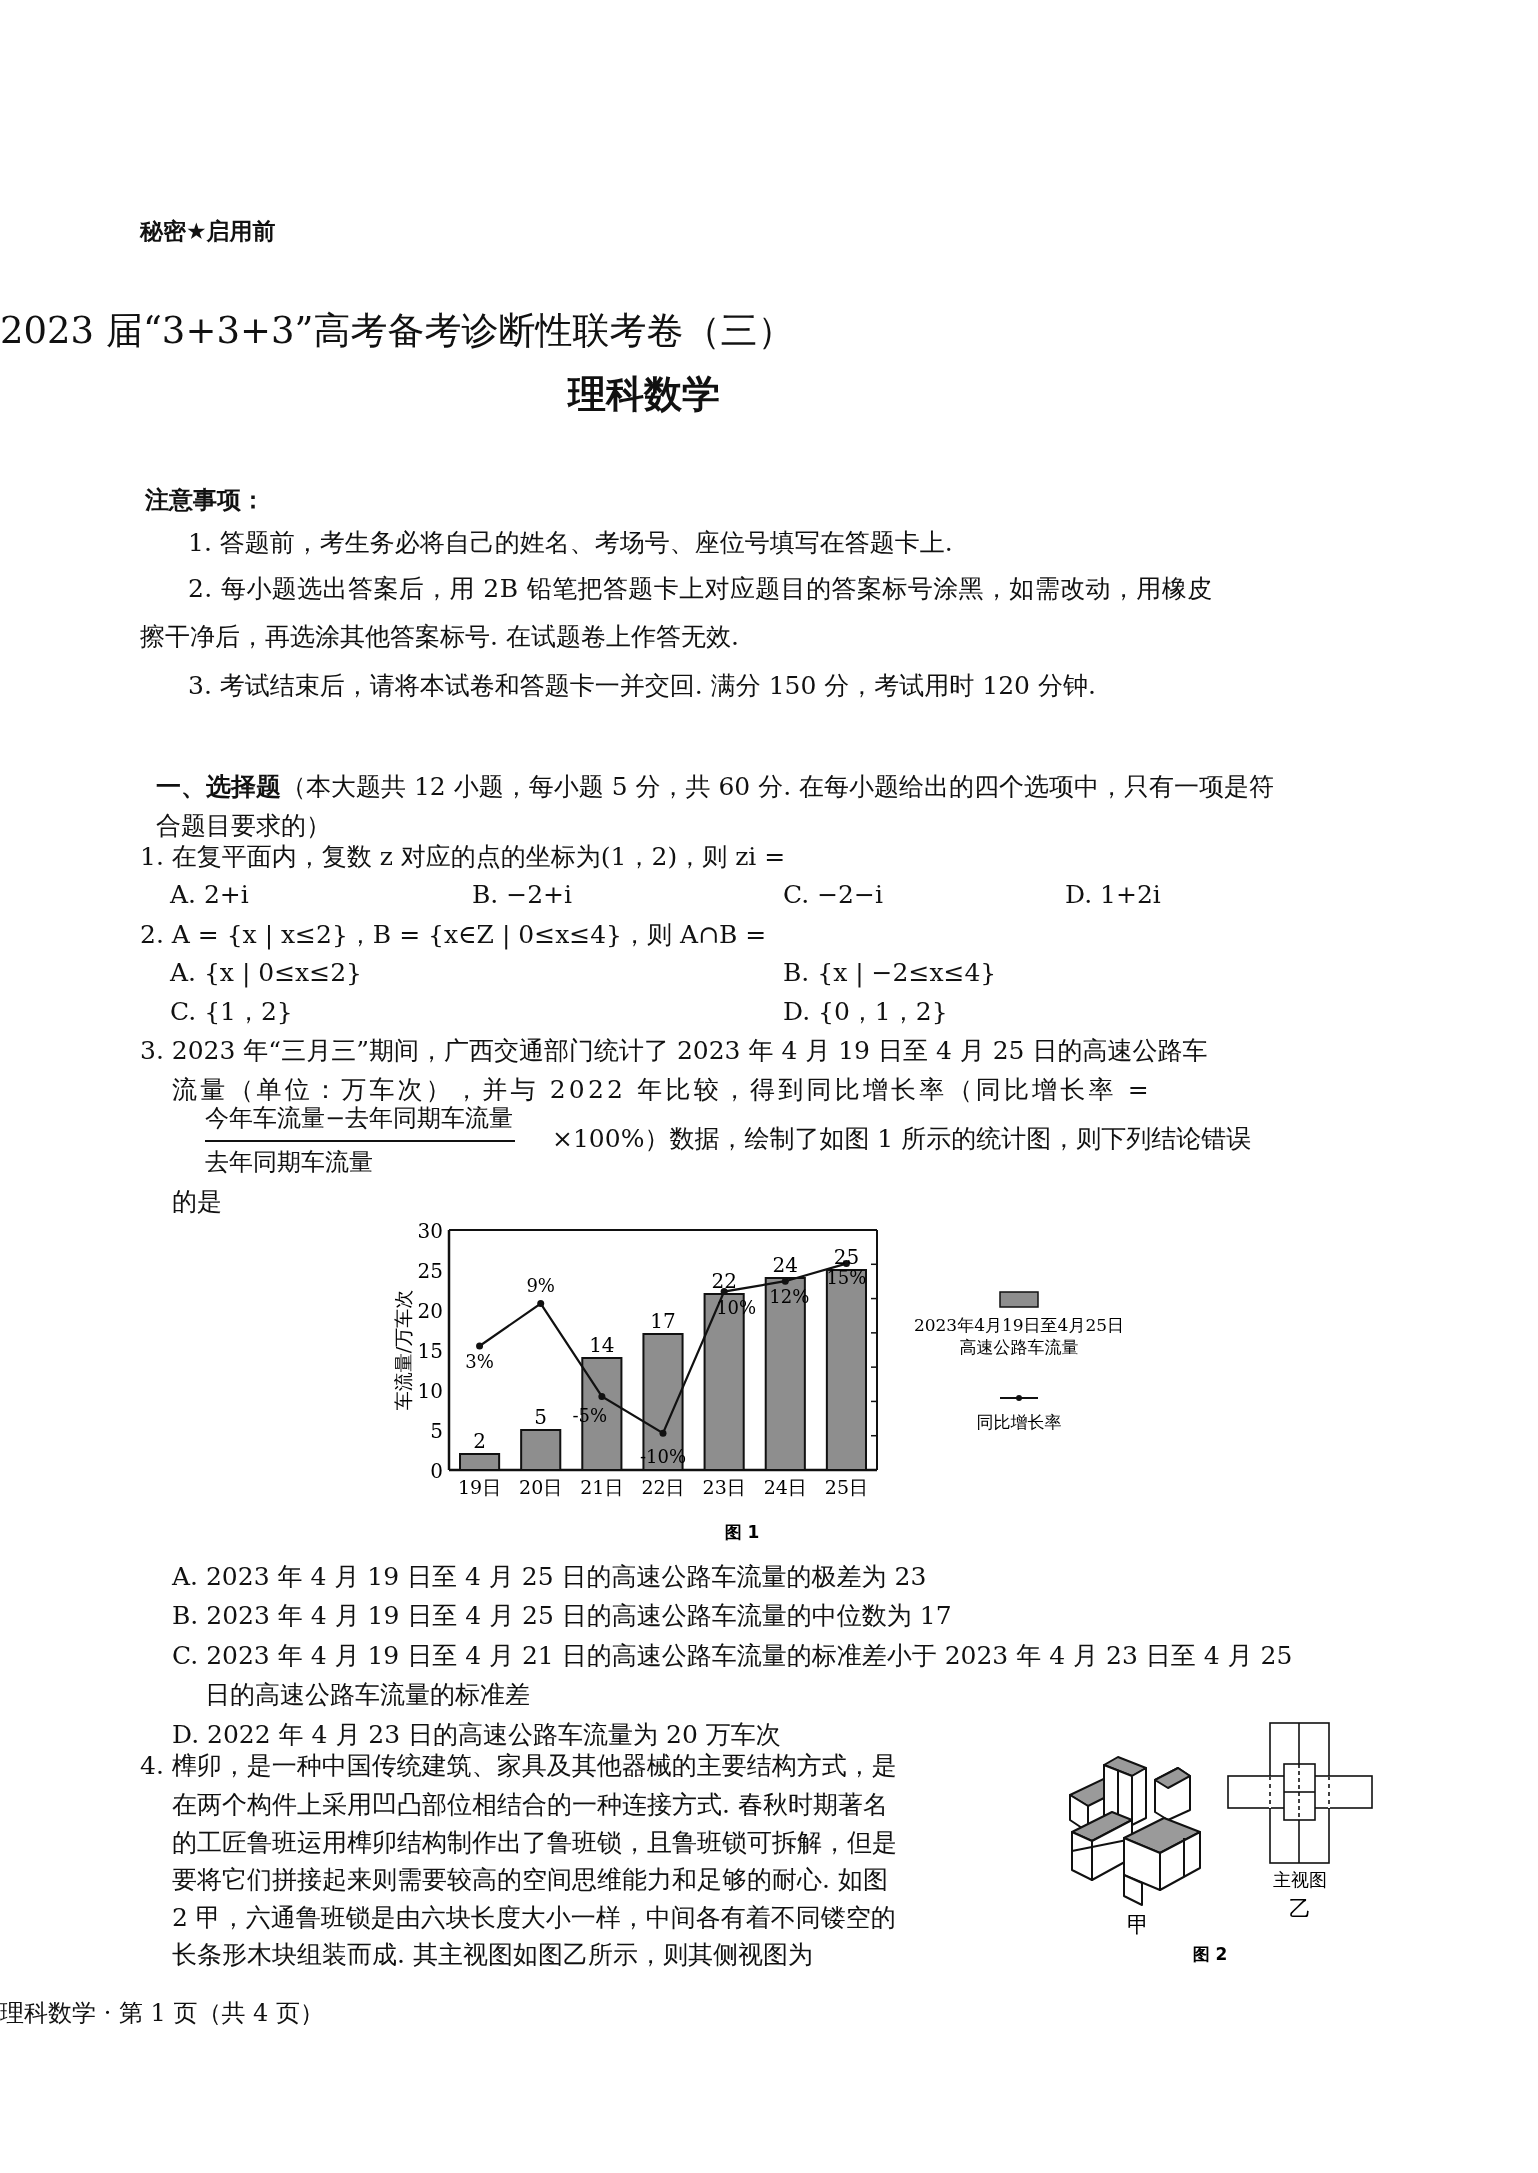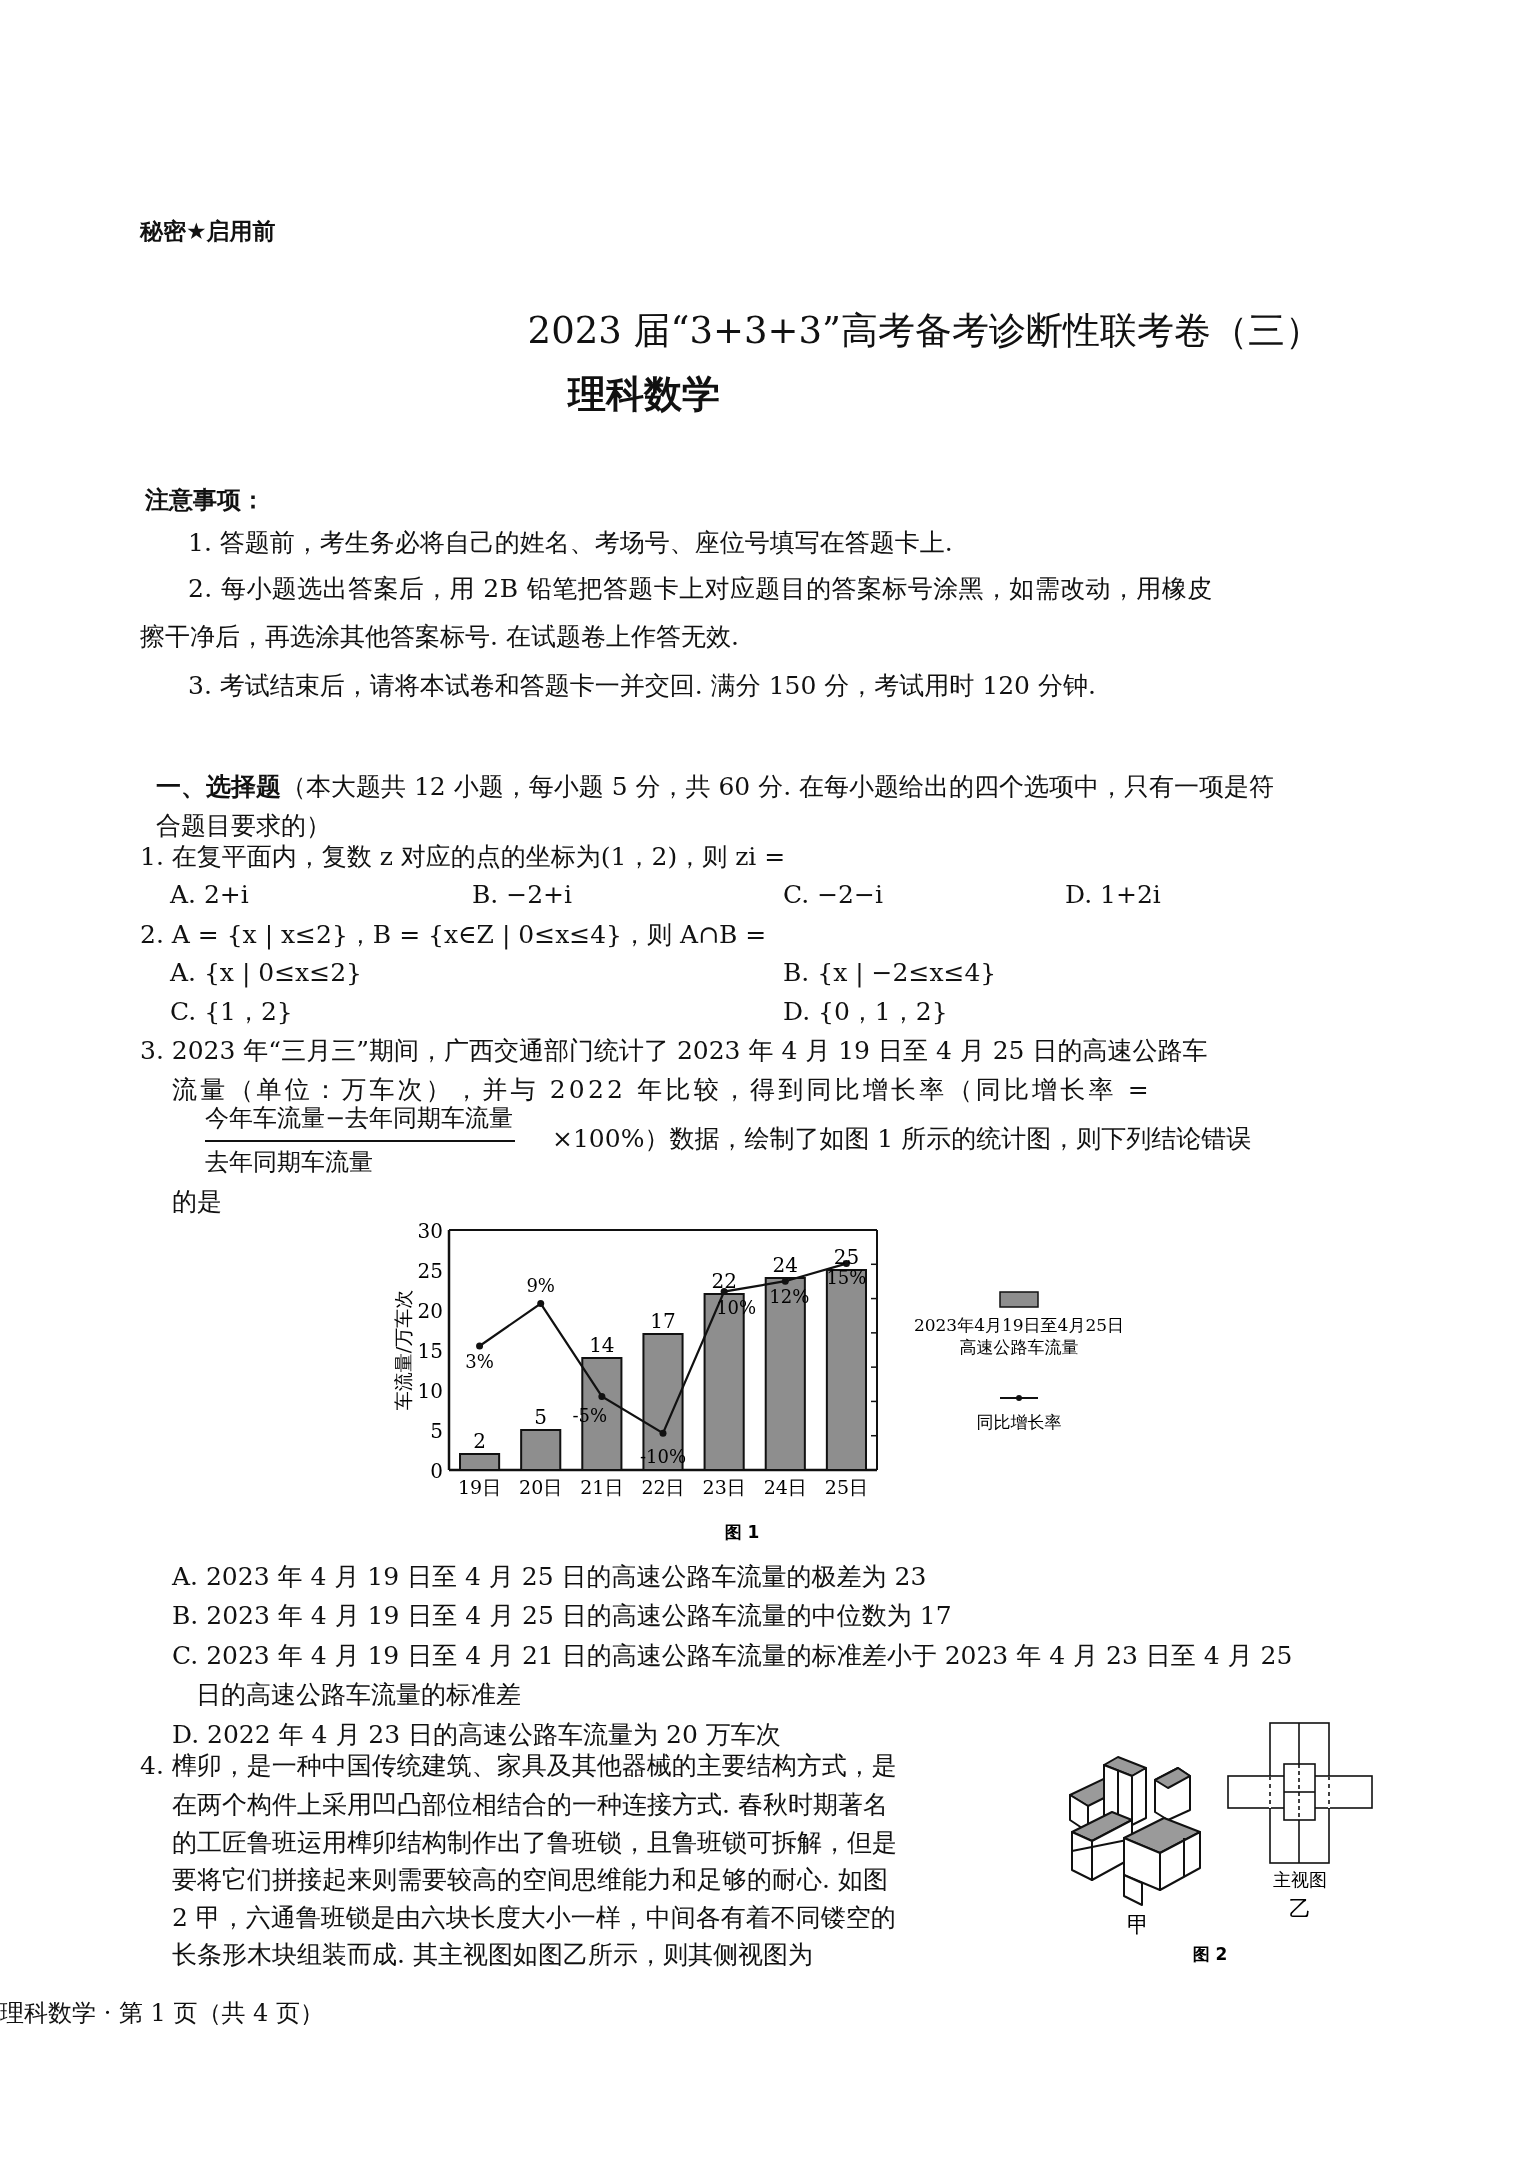--- a/index.html
+++ b/index.html
@@ -4,21 +4,21 @@
 <style>
   html, body { margin: 0; padding: 0; background: #ffffff; }
   body {
     width: 1538px; height: 2173px; position: relative; overflow: hidden;
     font-family: "DejaVu Serif", "Liberation Serif", serif;
     color: #111;
   }
   .abs { position: absolute; white-space: nowrap; }
   .line { position: absolute; left: 0; font-size: 25px; line-height: 30px; white-space: nowrap; }
   .secret { left: 140px; top: 216px; font-family: "DejaVu Sans", "Liberation Sans", sans-serif; font-weight: bold; font-size: 23px; }
-  .title1 { left: 0; width: 1322px; text-align: right; top: 306px; font-size: 37px; letter-spacing: 0px; }
+  .title1 { left: 0; width: 1322px; text-align: left; top: 306px; font-size: 37px; letter-spacing: 0px; }
   .title2 { left: 0; width: 1288px; text-align: center; top: 369px; font-size: 38px; font-weight: bold; font-family: "DejaVu Sans", "Liberation Sans", sans-serif; }
   .notes-h { left: 145px; top: 484px; font-family: "DejaVu Sans", "Liberation Sans", sans-serif; font-weight: bold; font-size: 24px; }
   .indent { left: 188px; }
   .sec-h { left: 156px; font-size: 25px; margin-top: 8px; }
   .sec-h b { font-family: "DejaVu Sans", "Liberation Sans", sans-serif; }
   .q { left: 140px; }
   .opt { font-size: 25px; }
   .frac { position: absolute; left: 172px; top: 1102px; margin-left: 33px; }
   .frac .num { font-size: 24px; border-bottom: 2px solid #111; padding: 0 2px 6px 0; white-space: nowrap; }
   .frac .den { font-size: 24px; padding-top: 4px; }
@@ -135,21 +135,21 @@
     <text x="639" y="133" font-size="17" text-anchor="middle">高速公路车流量</text>
     <line x1="620" y1="178" x2="658" y2="178" stroke="#111" stroke-width="2"></line>
     <circle cx="639" cy="178" r="3" fill="#111"></circle>
     <text x="639" y="208" font-size="17" text-anchor="middle">同比增长率</text>
   </g>
 </svg>
 
 <div class="line opt" style="left:172px; top:1562px;">A. 2023 年 4 月 19 日至 4 月 25 日的高速公路车流量的极差为 23</div>
 <div class="line opt" style="left:172px; top:1601px;">B. 2023 年 4 月 19 日至 4 月 25 日的高速公路车流量的中位数为 17</div>
 <div class="line opt" style="left:172px; top:1641px;">C. 2023 年 4 月 19 日至 4 月 21 日的高速公路车流量的标准差小于 2023 年 4 月 23 日至 4 月 25</div>
-<div class="line opt" style="left:196px; top:1680px;">日的高速公路车流量的标准差</div>
+<div class="line opt" style="left:205px; top:1680px;">日的高速公路车流量的标准差</div>
 <div class="line opt" style="left:172px; top:1720px;">D. 2022 年 4 月 23 日的高速公路车流量为 20 万车次</div>
 
 <div class="line q" style="top:1751px;">4. 榫卯，是一种中国传统建筑、家具及其他器械的主要结构方式，是</div>
 <div class="line" style="left:172px; top:1790px;">在两个构件上采用凹凸部位相结合的一种连接方式. 春秋时期著名</div>
 <div class="line" style="left:172px; top:1828px;">的工匠鲁班运用榫卯结构制作出了鲁班锁，且鲁班锁可拆解，但是</div>
 <div class="line" style="left:172px; top:1865px;">要将它们拼接起来则需要较高的空间思维能力和足够的耐心. 如图</div>
 <div class="line" style="left:172px; top:1903px;">2 甲，六通鲁班锁是由六块长度大小一样，中间各有着不同镂空的</div>
 <div class="line" style="left:172px; top:1940px;">长条形木块组装而成. 其主视图如图乙所示，则其侧视图为</div>
 
 <svg style="position:absolute; left:1060px; top:1720px;" width="360" height="260" viewBox="0 0 360 260">

